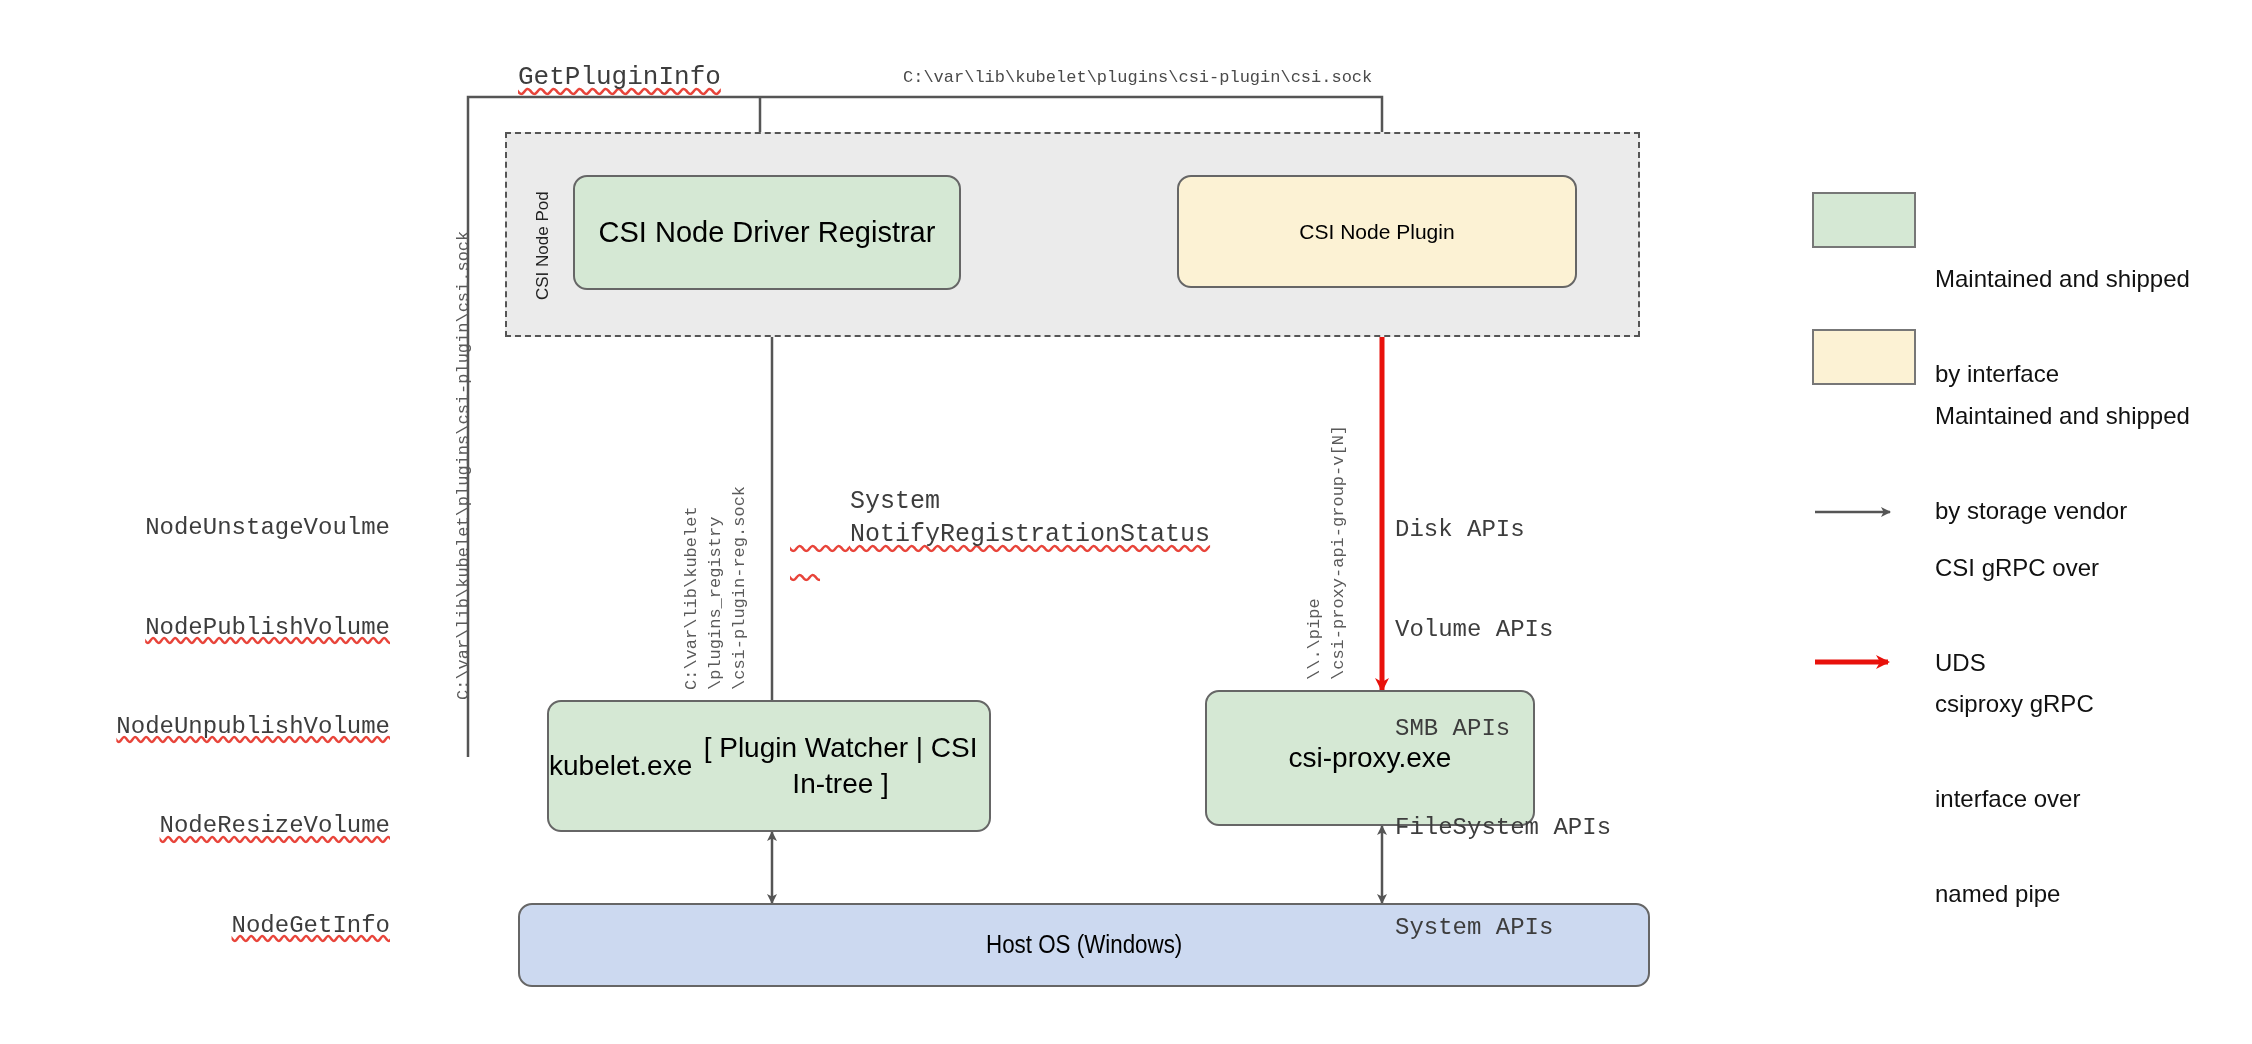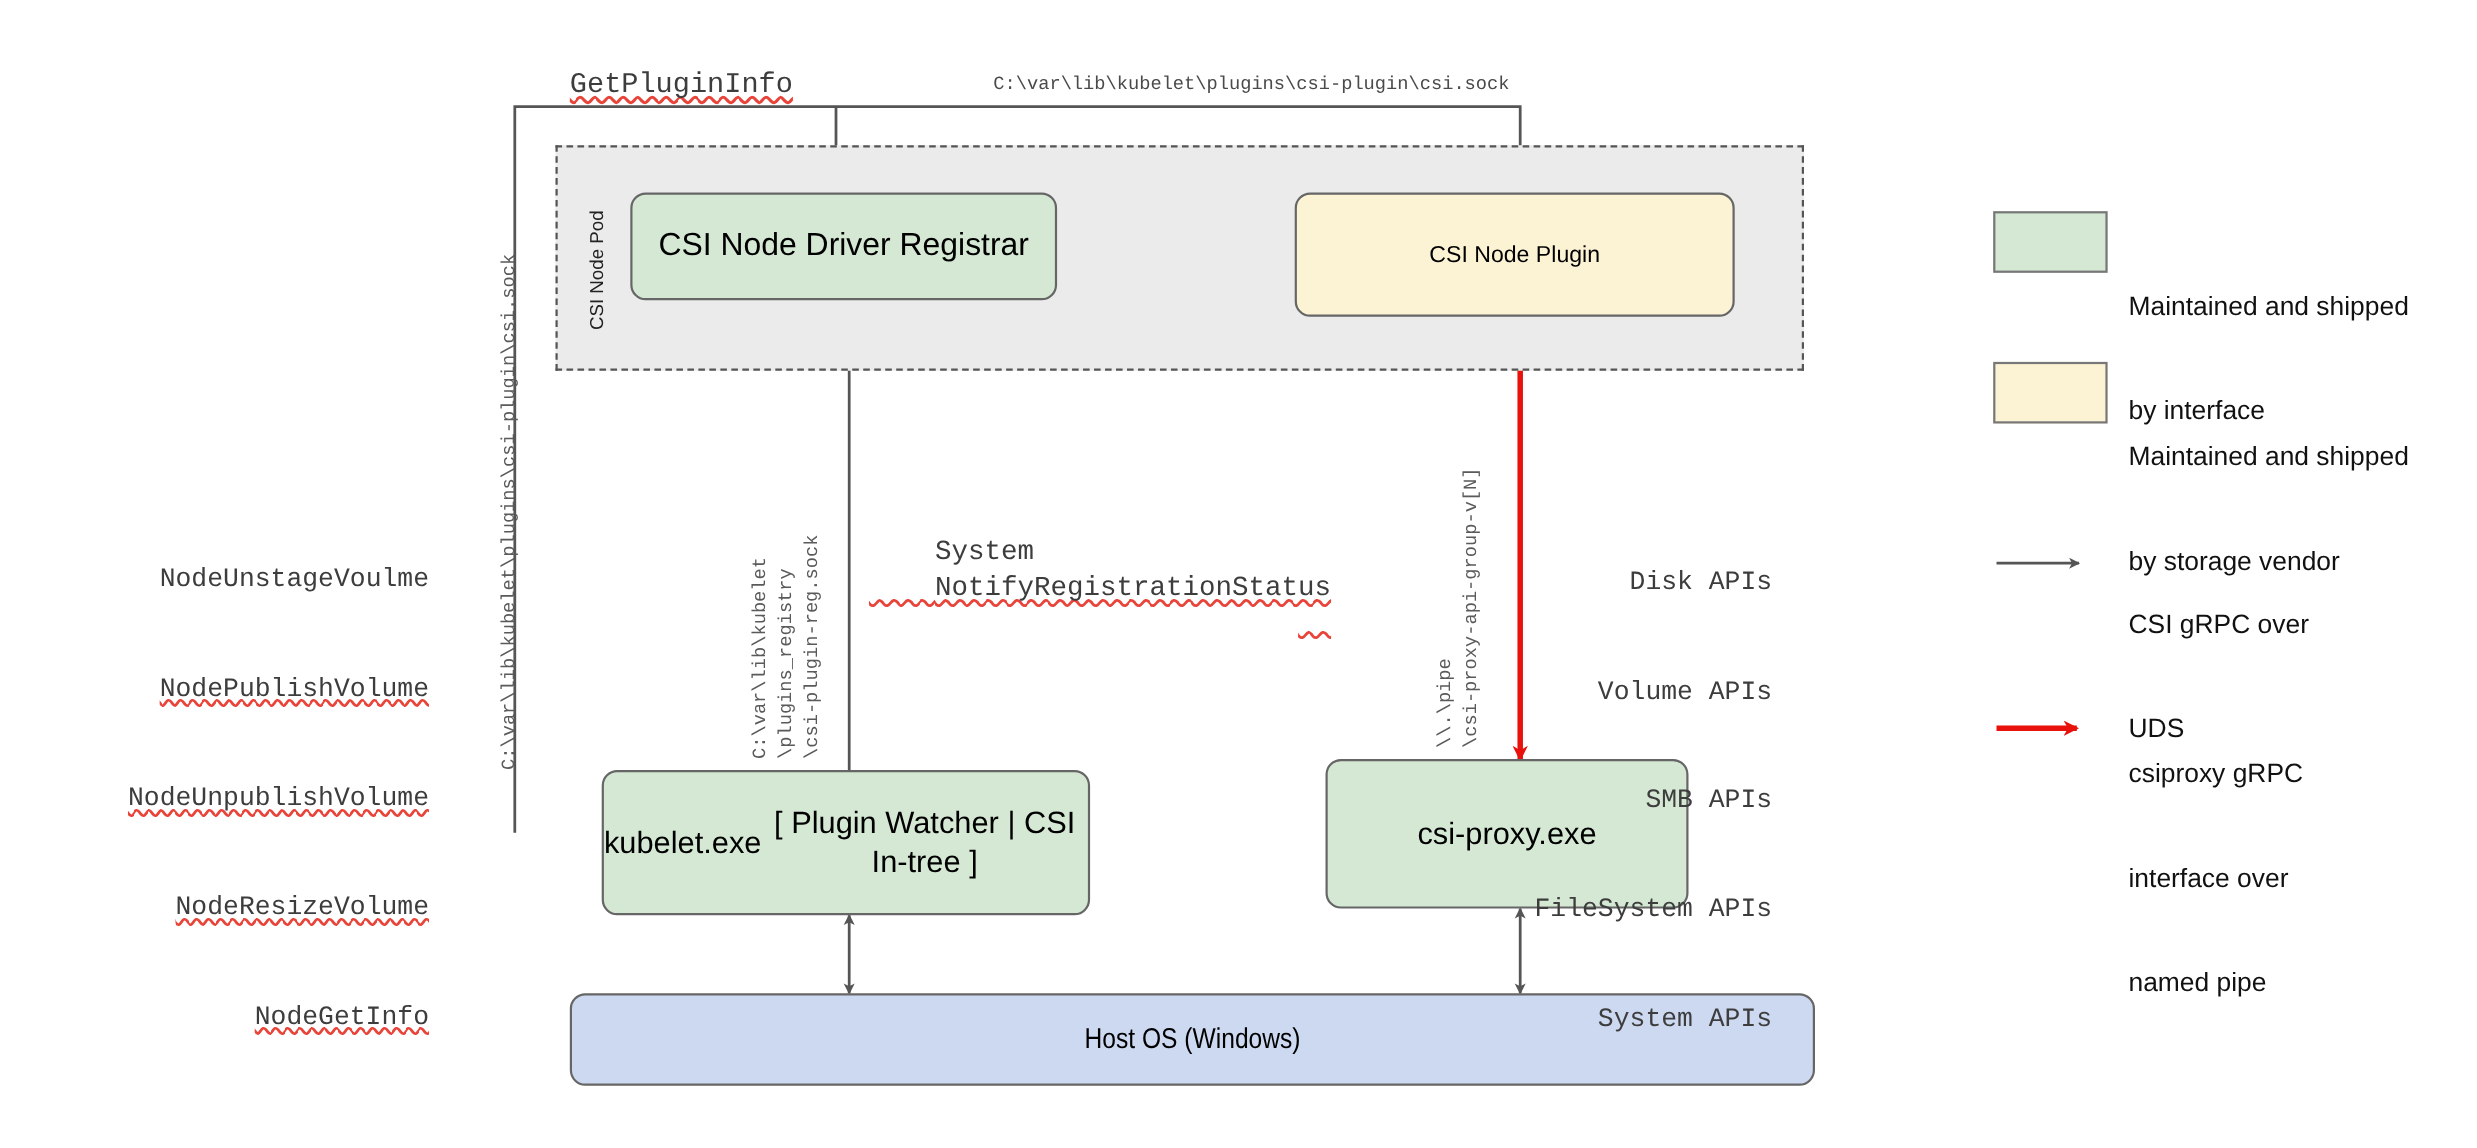--- a/index.html
+++ b/index.html
@@ -18,21 +18,21 @@
   .green{background:#d5e8d4;}
   .cream{background:#fcf2d4;}
   .blue{background:#ccd9f0;}
 
   .podwrap{position:absolute;border:2px dashed #555;background:#ebebeb;box-sizing:border-box;}
 
   .podlabel{position:absolute;font-size:17px;color:#222;white-space:nowrap;
             transform:rotate(-90deg);transform-origin:left top;}
 
   
-  .tblock{position:absolute;white-space:pre;color:#3d3d3d;text-align:right;}
+  .tblock{position:absolute;white-space:pre;color:#3d3d3d;}
   .codelist{font-family:"Liberation Mono",monospace;font-size:24px;line-height:1.38;color:#3d3d3d;}
   .codelist.right{text-align:right;}
   .sq{ text-decoration:underline wavy #e8443a; text-decoration-skip-ink:none;
        text-underline-offset:3px;}
   .vlabel{position:absolute;font-family:"Liberation Mono",monospace;font-size:17px;
           color:#5a5a5a;white-space:pre;line-height:1.45;
           transform:rotate(-90deg);transform-origin:left top;}
 
   
   .legend{position:absolute;}
@@ -94,21 +94,21 @@
       <path d="M1815,512 L1890,512" fill="none" stroke="#555555" stroke-width="2.5" marker-end="url(#ahGray)"></path>
     </g>
     <g>
       <path d="M1815,662 L1888,662" fill="none" stroke="#e8110b" stroke-width="5" marker-end="url(#ahRedLeg)"></path>
     </g>
   </svg>
 
   <div class="podwrap" style="left:505px;top:132px;width:1135px;height:205px;"></div>
   <div class="podlabel sans" style="left:533px;top:300px;">CSI Node Pod</div>
 
-  <div class="box rbox green" style="left:573px;top:175px;width:388px;height:98px;font-size:29px;align-items:center;">
+  <div class="box rbox green" style="left:573px;top:175px;width:388px;height:115px;font-size:29px;align-items:center;">
     <span>CSI Node Driver Registrar</span>
   </div>
 
   <div class="box rbox cream" style="left:1177px;top:175px;width:400px;height:113px;font-size:21px;">
     <span>CSI Node Plugin</span>
   </div>
 
   <div class="box rbox green" style="left:547px;top:700px;width:444px;height:132px;font-size:28px;flex-direction:row;">
     <span>kubelet.exe</span>
     <span>[ Plugin Watcher | CSI In-tree ]</span>

